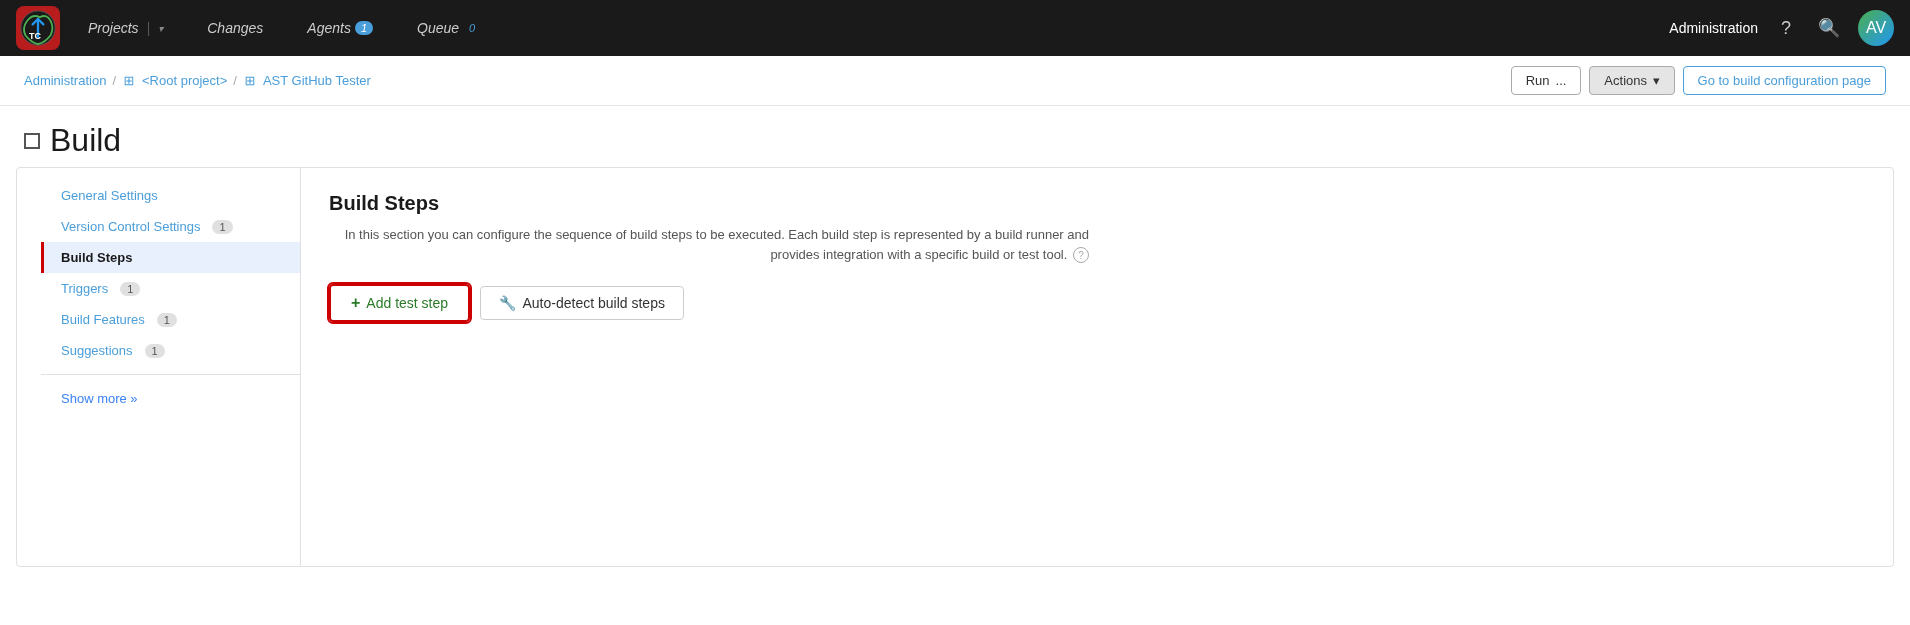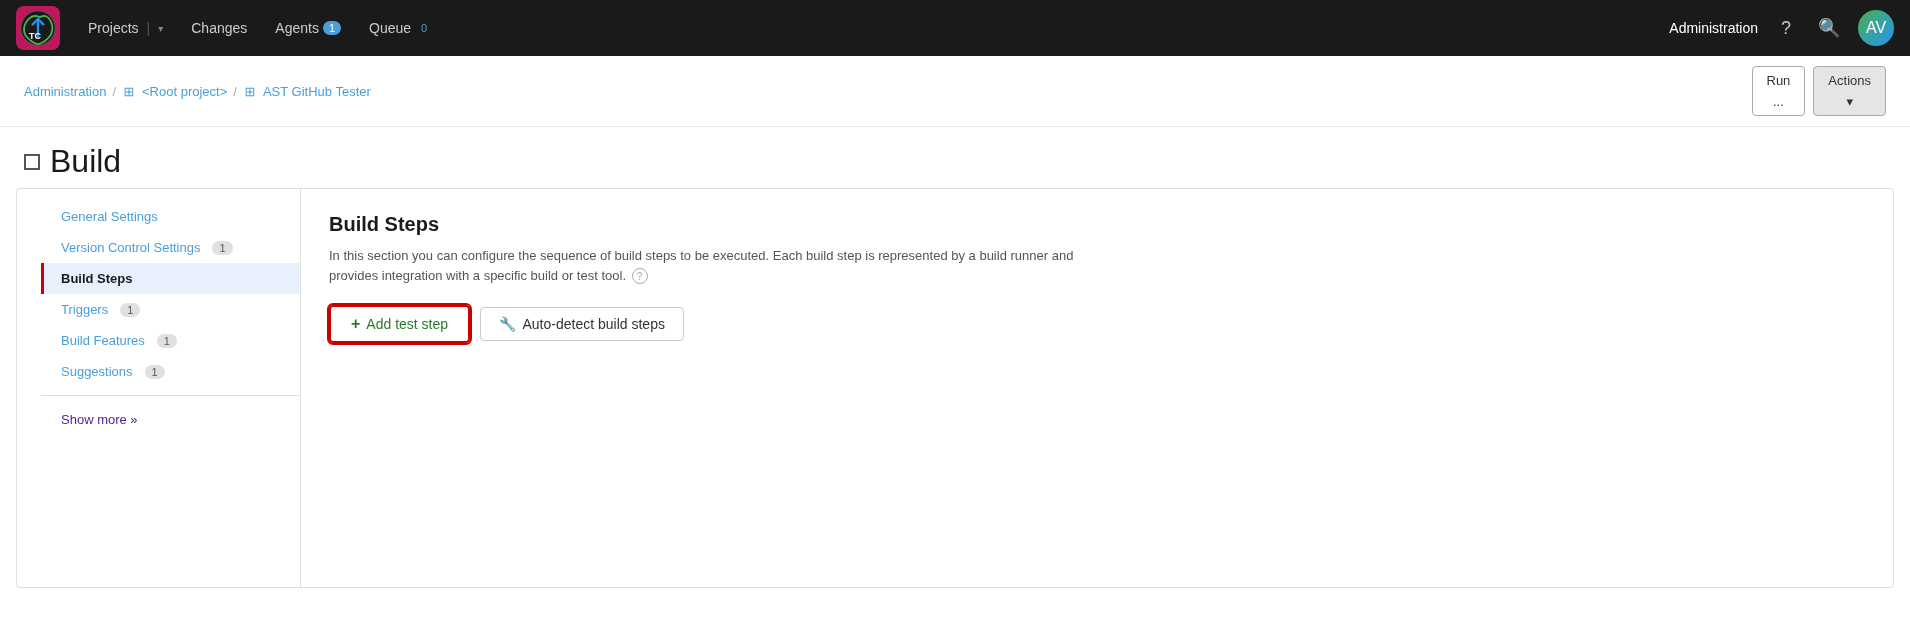--- a/index.html
+++ b/index.html
@@ -10,34 +10,35 @@
       background: #1a1a1a;
       height: 56px;
       display: flex;
       align-items: center;
       padding: 0 16px;
       color: #fff;
     }
     .topnav-logo {
       width: 44px;
       height: 44px;
-      background: #be185d;
+      background: #b91c1c;
       border-radius: 8px;
       display: flex;
       align-items: center;
       justify-content: center;
       margin-right: 16px;
       flex-shrink: 0;
     }
     .tc-logo-svg { width: 36px; height: 36px; }
     .topnav-links {
       display: flex;
       align-items: center;
-      gap: 4px;
+      gap: 20px;
       flex: 1;
+      font-style: italic;
     }
     .topnav-link {
       color: #ccc;
       text-decoration: none;
       padding: 6px 12px;
       border-radius: 4px;
       font-size: 14px;
       display: flex;
       align-items: center;
       gap: 4px;
@@ -134,21 +135,20 @@
       display: inline-flex;
       align-items: center;
       gap: 6px;
       padding: 6px 14px;
       border-radius: 4px;
       cursor: pointer;
       font-size: 13px;
       border: 1px solid #ccc;
       background: #f5f5f5;
       color: #333;
-      flex-direction: column;
     }
     .btn-run {
       background: #fff;
       border-color: #aaa;
     }
     .btn-actions {
       background: #e5e5e5;
       border-color: #aaa;
     }
     .btn-go {
@@ -221,21 +221,21 @@
       margin-left: 4px;
     }
     .sidebar-divider {
       height: 1px;
       background: #e0e0e0;
       margin: 8px 0;
     }
     .show-more-link {
       display: block;
       padding: 8px 20px;
-      color: #4c1d95;
+      color: #3b82f6;
       cursor: pointer;
       font-size: 13px;
       margin-top: 8px;
     }
 
     
     .content {
       flex: 1;
       padding: 24px 28px;
     }
@@ -244,20 +244,21 @@
       font-weight: bold;
       color: #1a1a1a;
       margin-bottom: 10px;
     }
     .content-desc {
       color: #555;
       font-size: 13px;
       line-height: 1.5;
       margin-bottom: 20px;
       max-width: 760px;
+      text-align: right;
     }
     .help-icon {
       display: inline-flex;
       align-items: center;
       justify-content: center;
       width: 16px;
       height: 16px;
       border-radius: 50%;
       border: 1px solid #aaa;
       color: #aaa;
@@ -351,20 +352,21 @@
   </div>
   <div class="breadcrumb-actions">
     <button class="btn btn-run">
       <span>Run</span>
       <span>...</span>
     </button>
     <button class="btn btn-actions">
       <span>Actions</span>
       <span>▾</span>
     </button>
+    <button class="btn btn-go">Go to build configuration page</button>
   </div>
 </div>
 
 <div class="page-title-bar">
   <span class="page-title-checkbox"></span>
   <h1 class="page-title-text">Build</h1>
 </div>
 
 <div class="main-layout">
 

